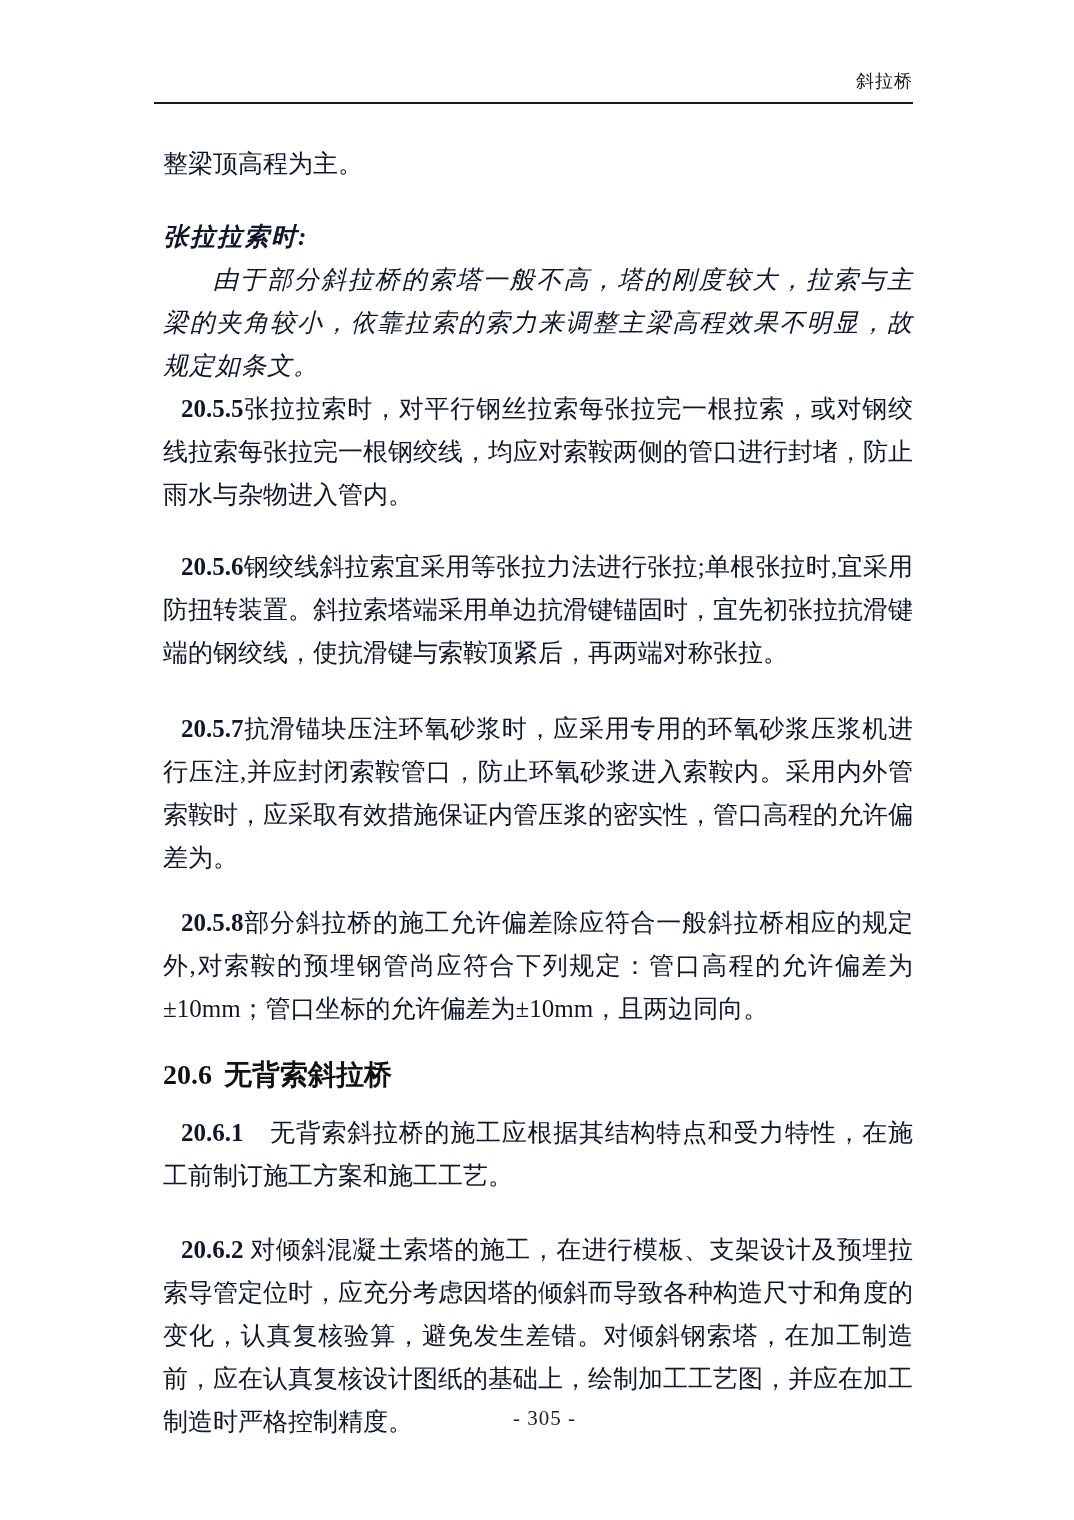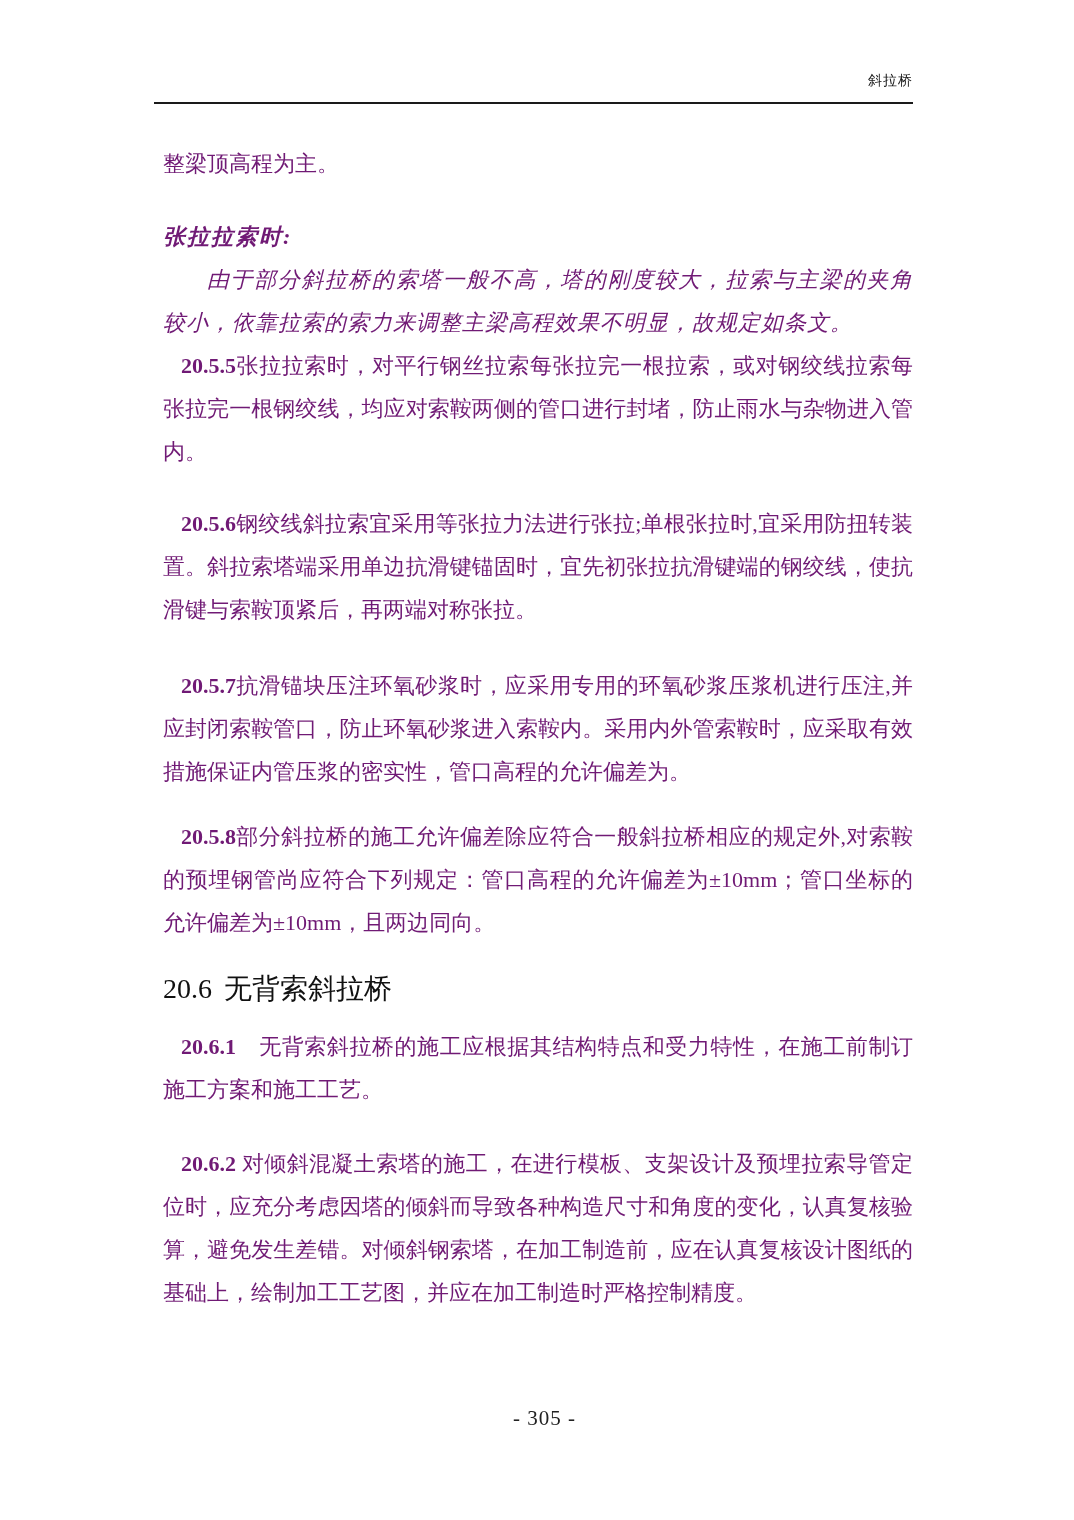--- a/index.html
+++ b/index.html
@@ -16,30 +16,30 @@
     background: #ffffff;
   }
   .header {
     margin-left: -9px;
     padding-top: 66px;
     padding-bottom: 6px;
     border-bottom: 2px solid #1a1a1a;
     text-align: right;
   }
   .header-title {
-    font-size: 14px;
+    font-size: 18px;
     line-height: 30px;
     letter-spacing: 1px;
     color: #1a1a1a;
   }
   .para {
-    font-size: 22px;
+    font-size: 25px;
     line-height: 43px;
     text-align: justify;
-    color: #701a75;
+    color: #0f172a;
   }
   .p-intro { margin-top: 38px; }
   .note-label {
     margin-top: 30px;
     font-weight: bold;
     font-style: italic;
     letter-spacing: 2px;
   }
   .note-text {
     font-style: italic;
@@ -51,21 +51,21 @@
   .clause-1 { }
   .clause-2 { margin-top: 29px; }
   .clause-3 { margin-top: 33px; }
   .clause-4 { margin-top: 22px; }
   .clause-5 { margin-top: 11px; }
   .clause-6 { margin-top: 31px; }
   .section-heading {
     margin-top: 20px;
     font-size: 28px;
     line-height: 50px;
-    font-weight: normal;
+    font-weight: bold;
     color: #111111;
   }
   .section-heading .num { margin-right: 12px; }
   .footer {
     position: absolute;
     top: 1406px; left: 15px; right: 0;
     text-align: center;
   }
   .page-number {
     font-size: 21px;

